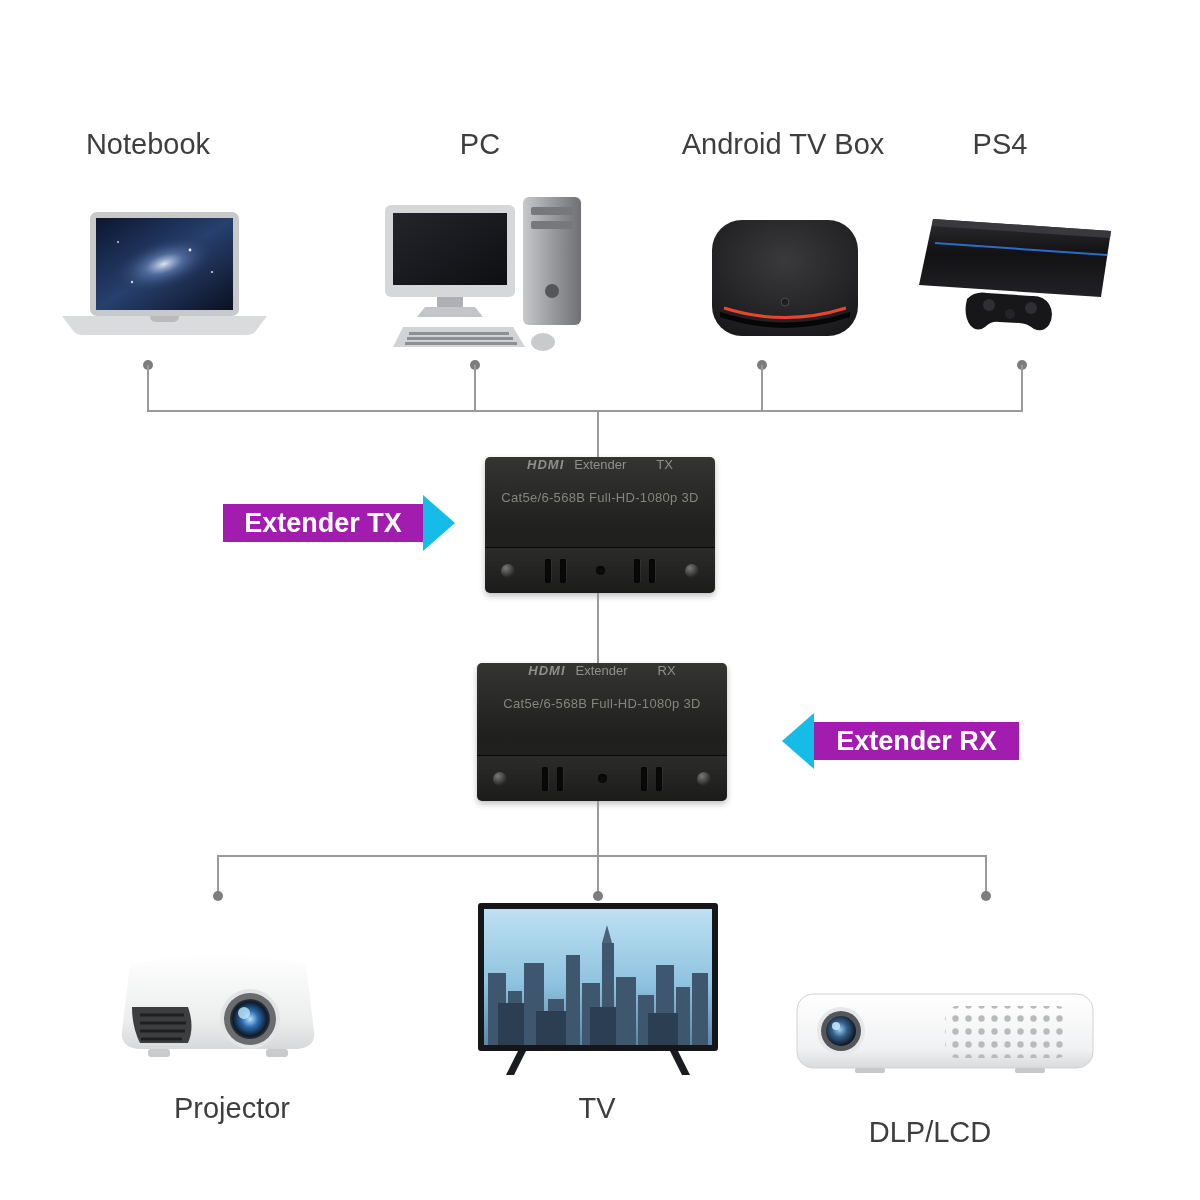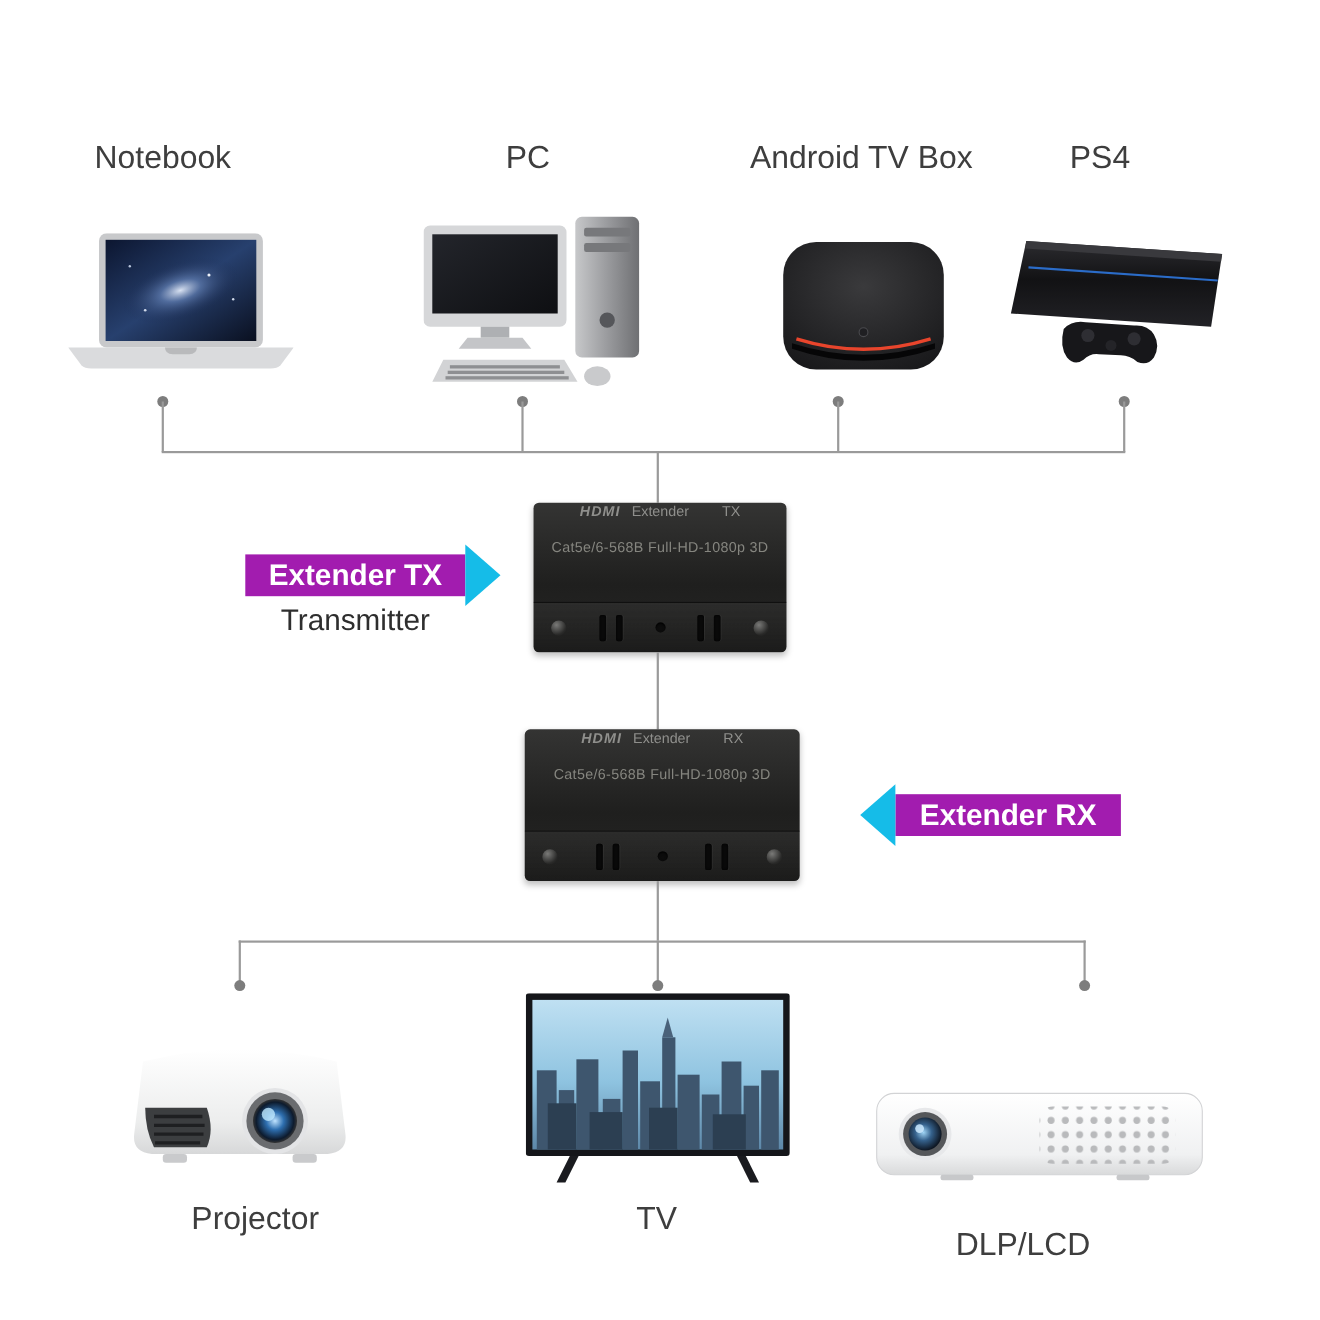--- a/index.html
+++ b/index.html
@@ -180,21 +180,20 @@
           <i></i>
         </span>
       <span class="screw"></span>
     </div>
   </div>
 
   <div class="callout-arrow" style="left:223px; top:504px; width:200px;">
     <span class="t">Extender TX</span>
     <span class="arrow-head right"></span>
   </div>
-  <div class="callout-sub" style="left:223px; top:549px; width:200px;">Transmitter</div>
 
   <div class="line" style="left:597px; top:593px; width:2px; height:70px;"></div>
 
   <div class="extender-box" style="left:477px; top:663px; width:250px; height:138px;">
     <div class="ext-top">
       <span class="brand">HDMI</span>
       <span class="name">Extender</span>
       <span class="port">RX</span>
     </div>
     <div class="ext-spec">Cat5e/6-568B Full-HD-1080p 3D</div>

